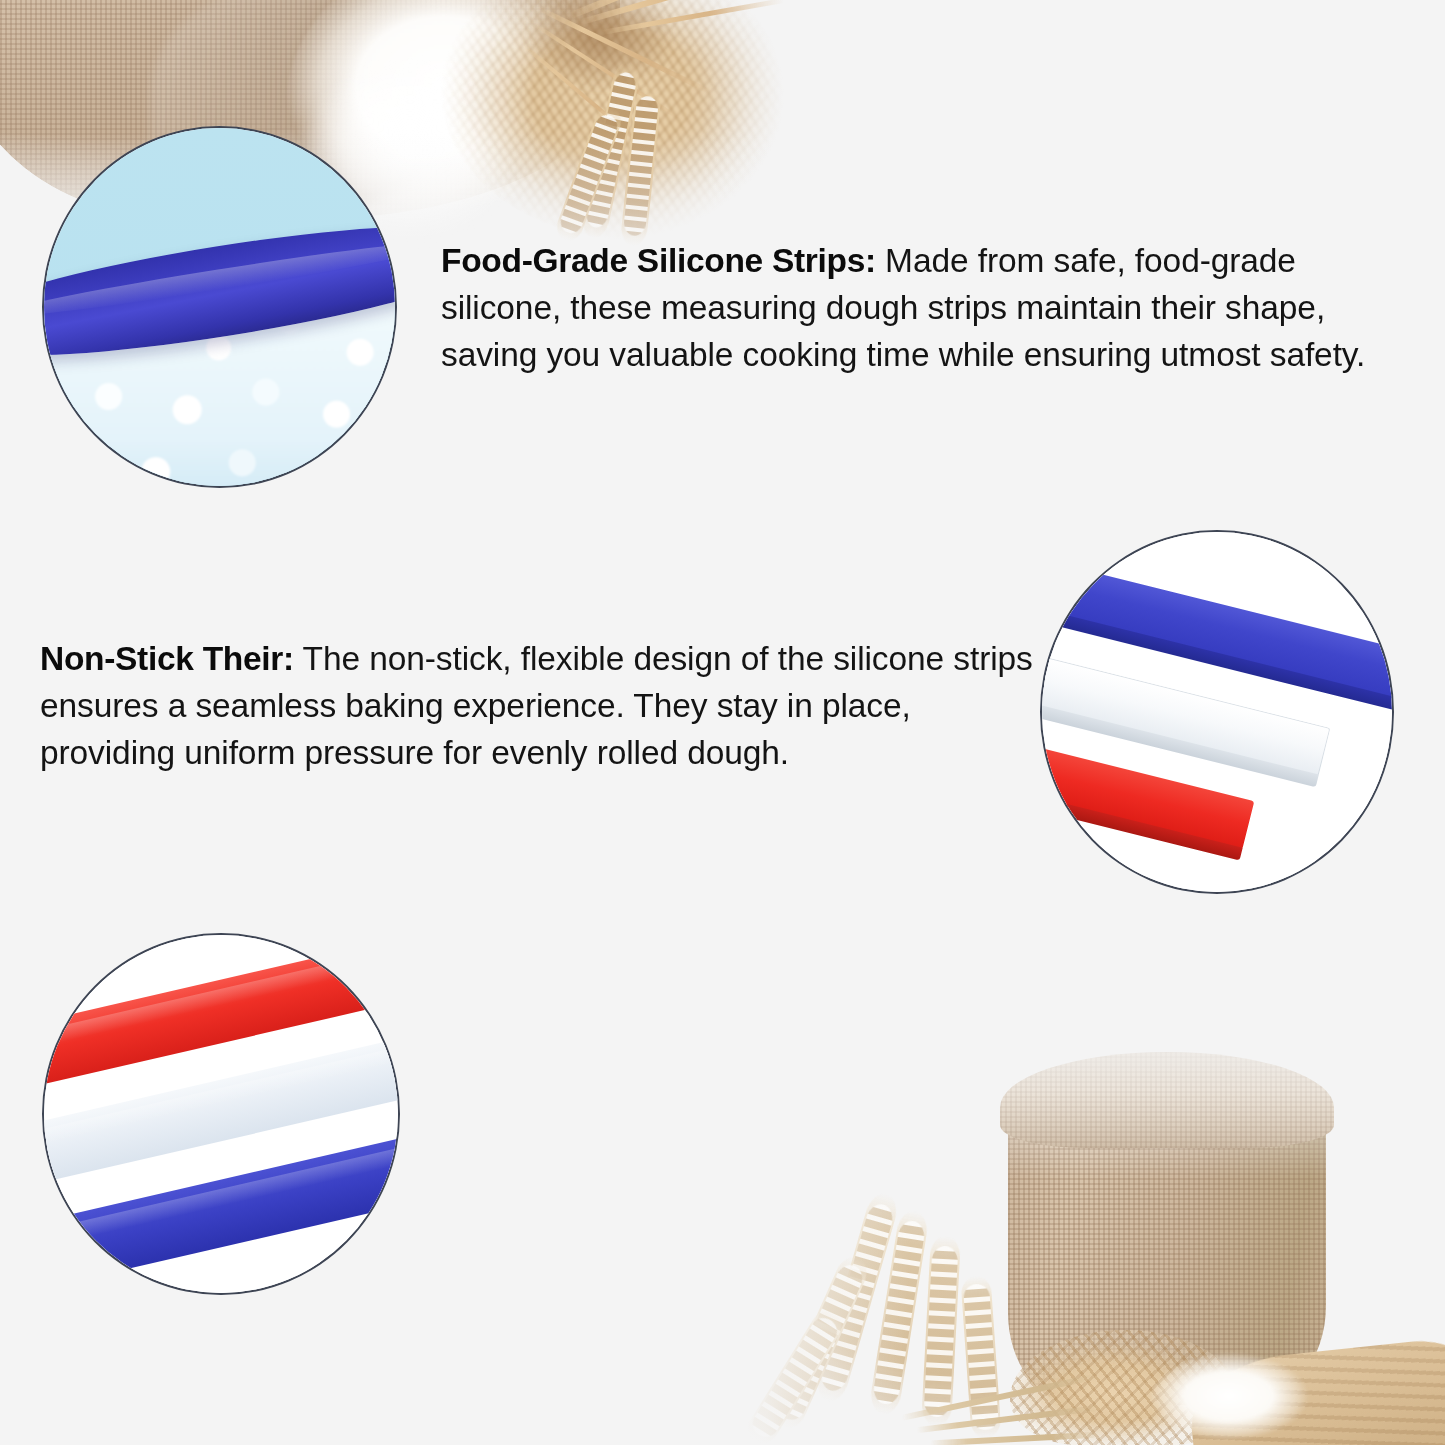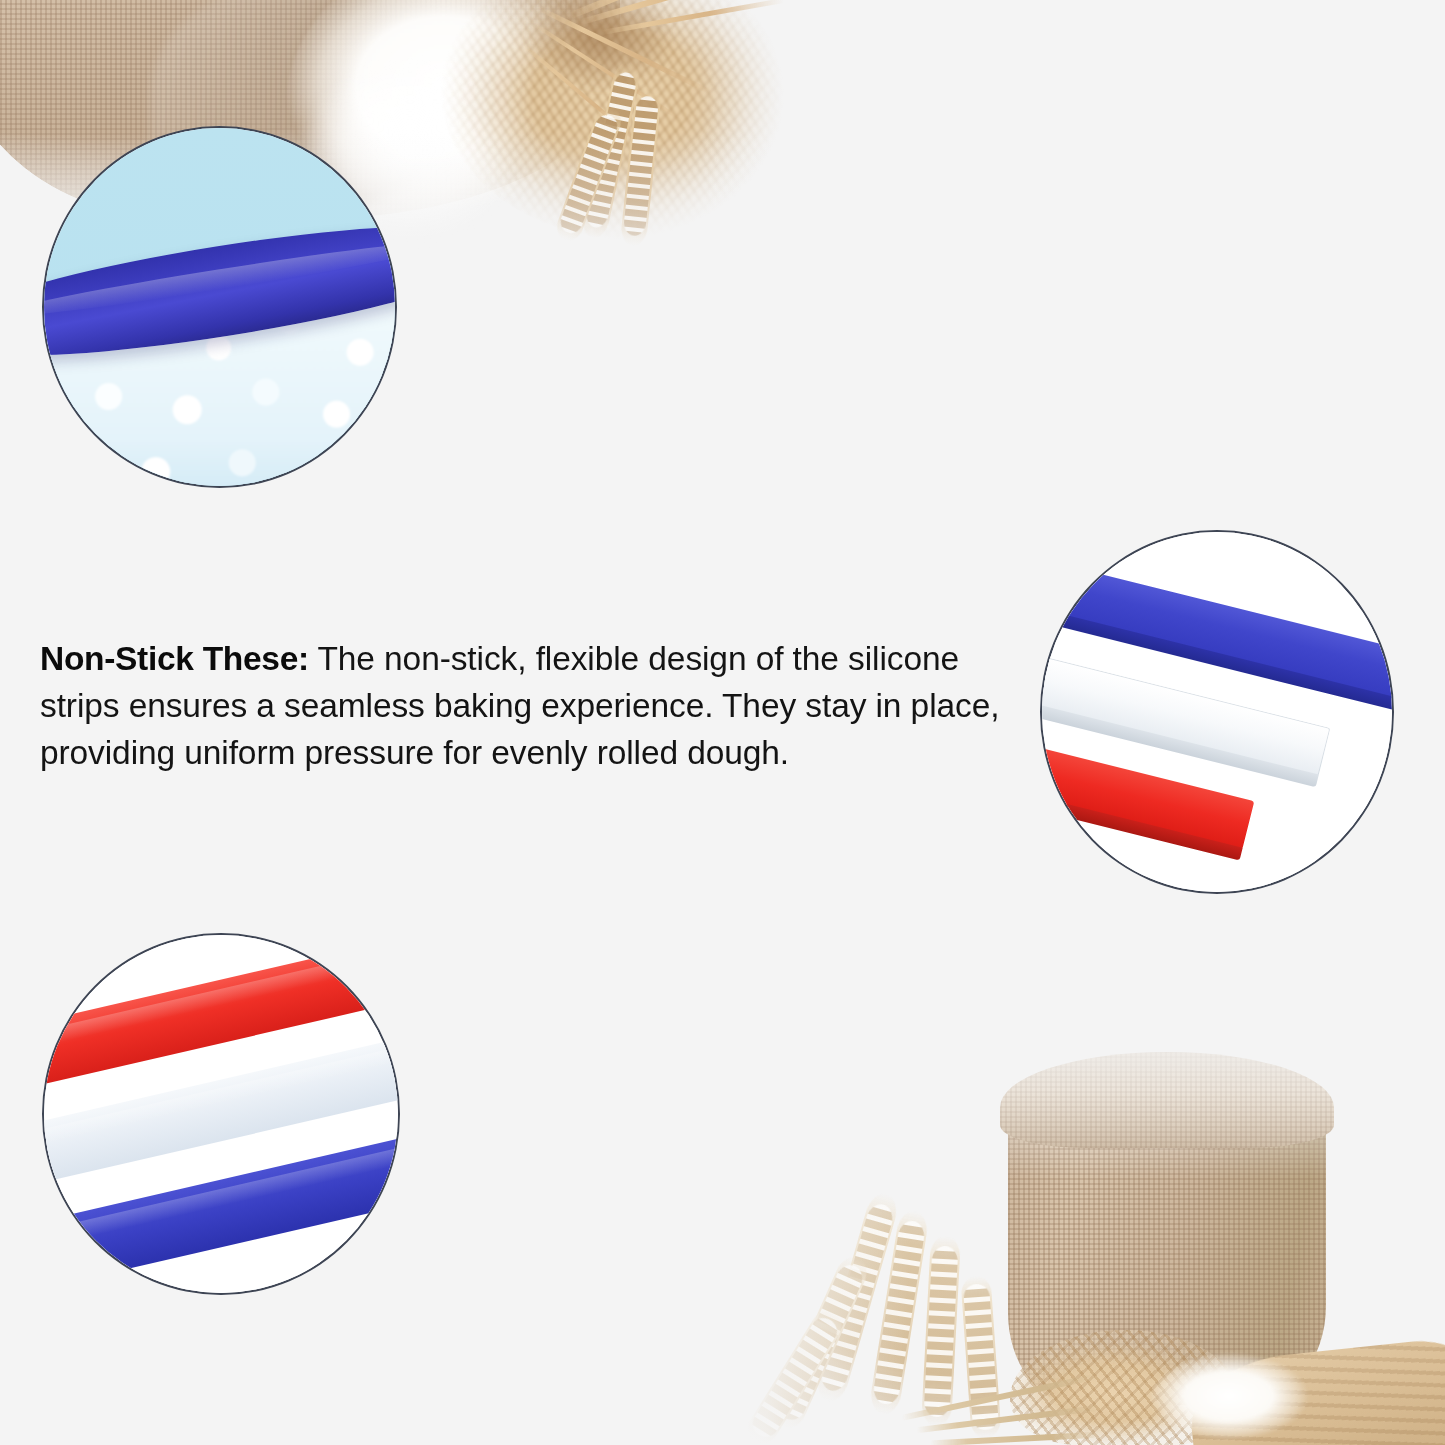--- a/index.html
+++ b/index.html
@@ -374,23 +374,26 @@
   </div>
 
   <div class="bg-layer" id="bg-bottom-fade"></div>
 
   <div class="circle" id="circle-silicone-pellets">
     <div class="c1-sky"></div>
     <div class="c1-pellets"></div>
     <div class="c1-strip"></div>
   </div>
 
+  <div class="feature-text" id="text-food-grade">
+    <span class="feature-title">Food-Grade Silicone Strips:</span><span> Made from safe, food-grade silicone, these measuring dough strips maintain their shape, saving you valuable cooking time while ensuring utmost safety.</span>
+  </div>
 
   <div class="feature-text" id="text-non-stick">
-    <span class="feature-title">Non-Stick These:</span><span> The non-stick, flexible design of the silicone strips ensures a seamless baking experience.   They stay in place, providing uniform pressure for evenly rolled dough.</span>
+    <span class="feature-title">Non-Stick Their:</span><span> The non-stick, flexible design of the silicone strips ensures a seamless baking experience.   They stay in place, providing uniform pressure for evenly rolled dough.</span>
   </div>
 
   <div class="circle" id="circle-three-strips">
     <div class="c2-bg"></div>
     <div class="c2-bar" id="c2-blue">
       <div class="face"></div>
       <div class="edge"></div>
     </div>
     <div class="c2-bar" id="c2-white">
       <div class="face"></div>

